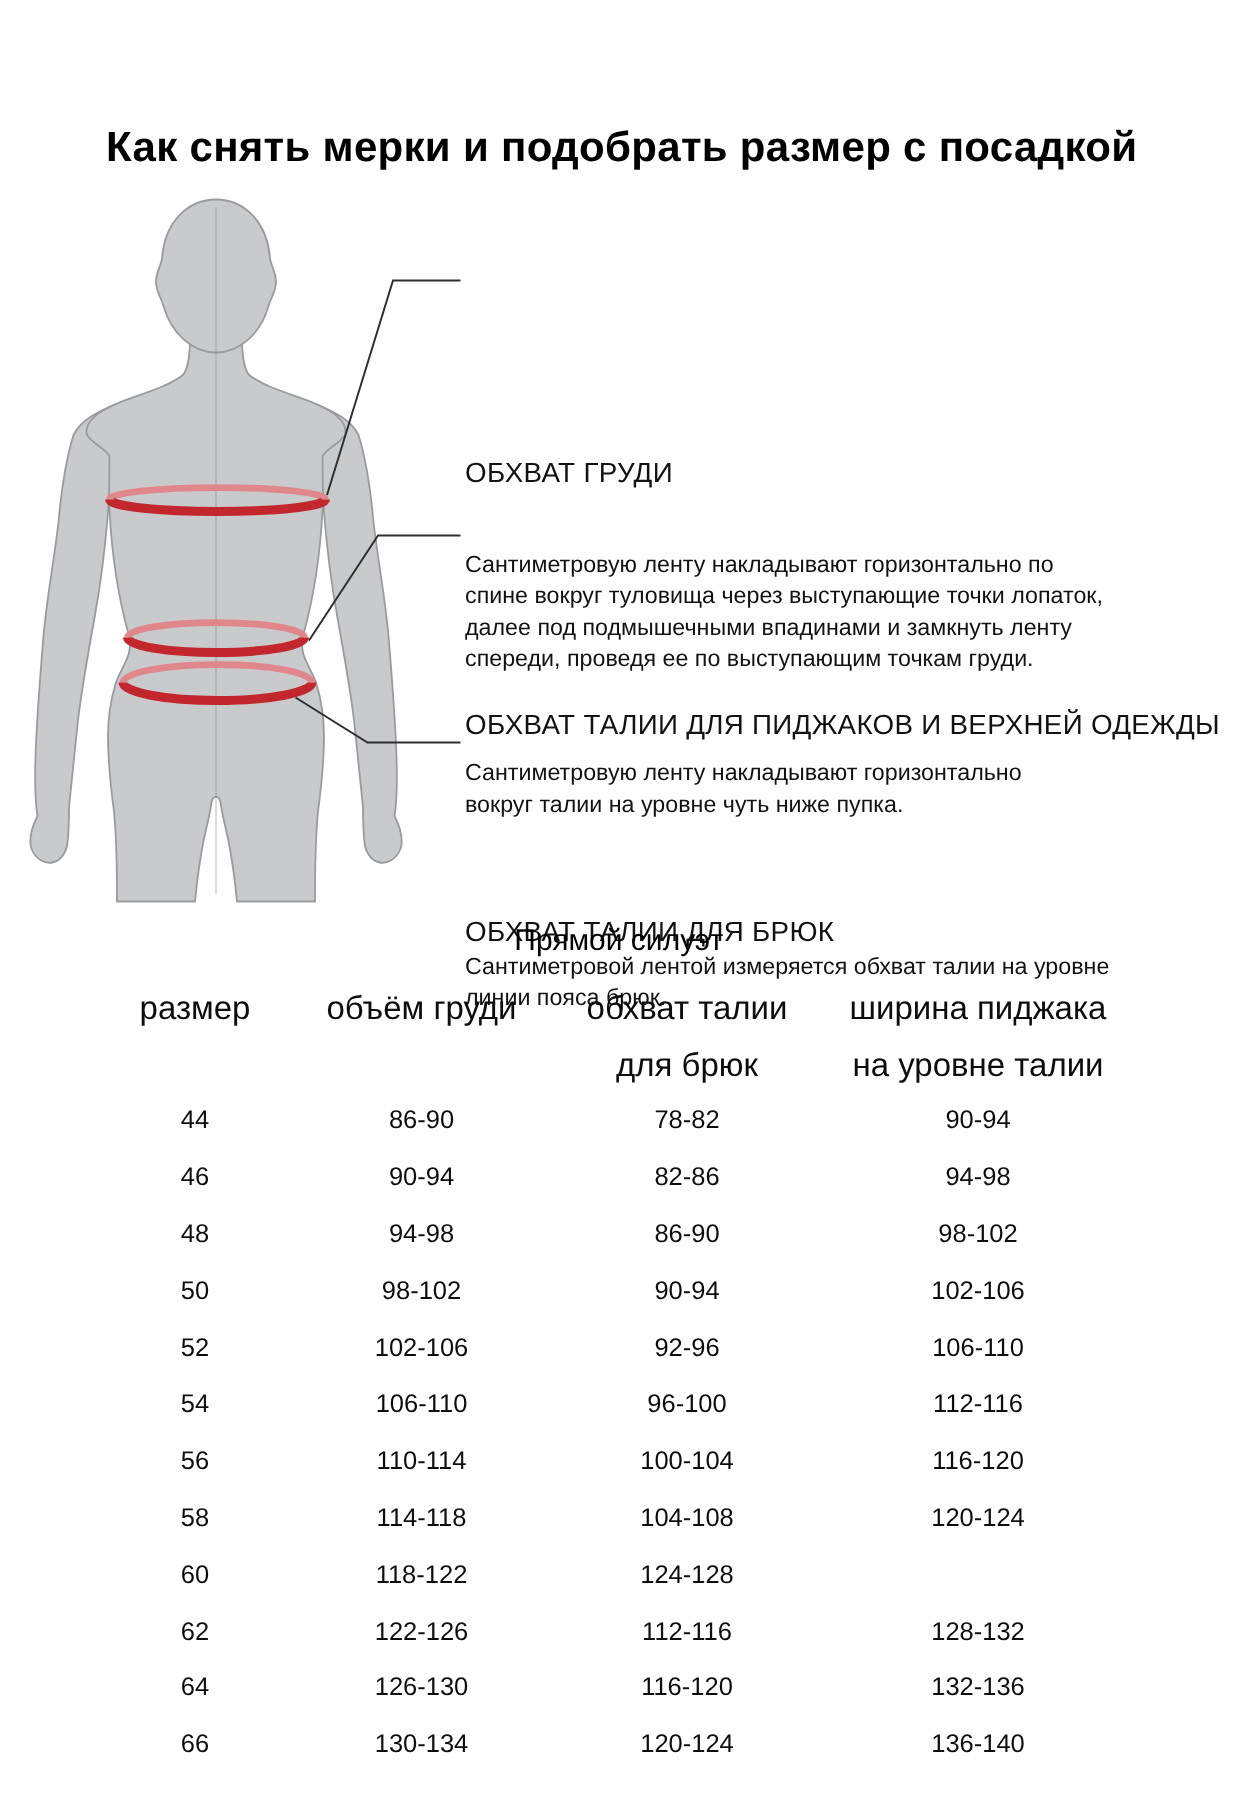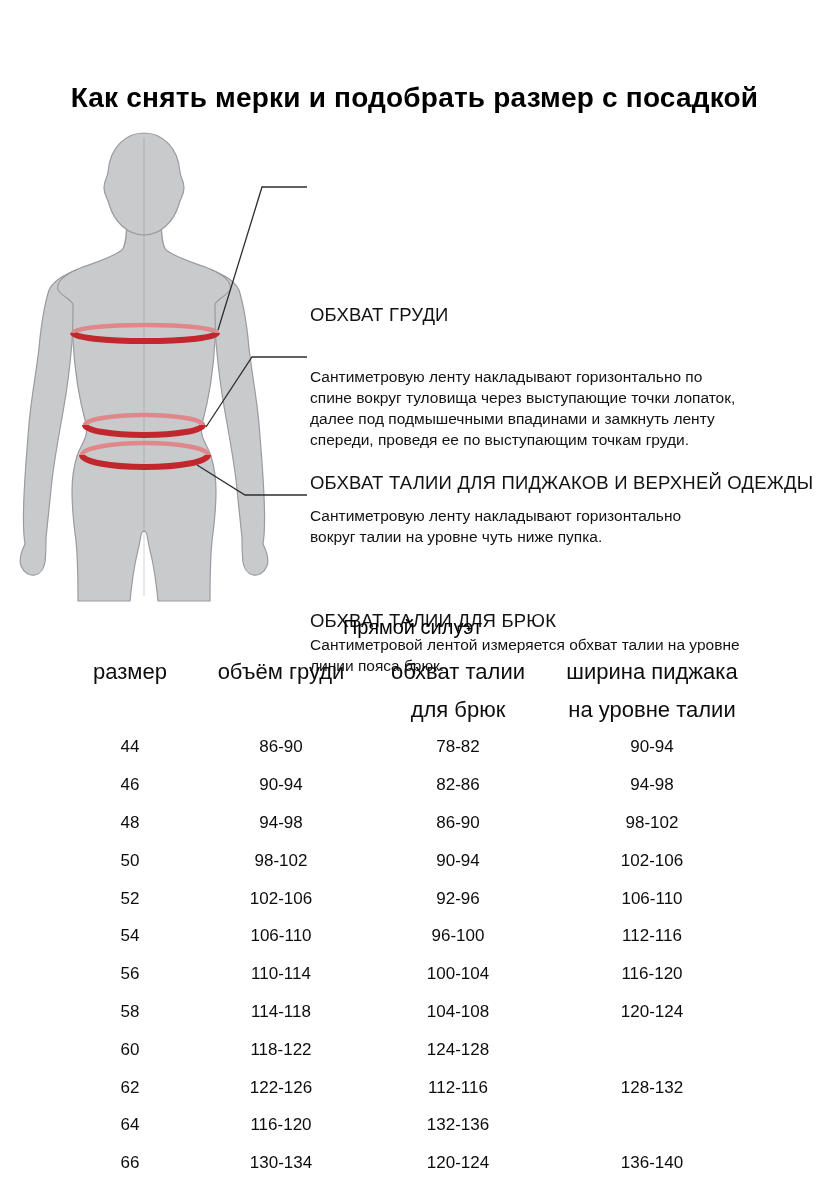--- a/index.html
+++ b/index.html
@@ -213,20 +213,21 @@
 
     <div class="trow">
       <div class="cell">62</div>
       <div class="cell">122-126</div>
       <div class="cell">112-116</div>
       <div class="cell">128-132</div>
     </div>
 
     <div class="trow">
       <div class="cell">64</div>
+      <div class="cell">126-130</div>
       <div class="cell">116-120</div>
       <div class="cell">132-136</div>
     </div>
 
     <div class="trow">
       <div class="cell">66</div>
       <div class="cell">130-134</div>
       <div class="cell">120-124</div>
       <div class="cell">136-140</div>
     </div>

